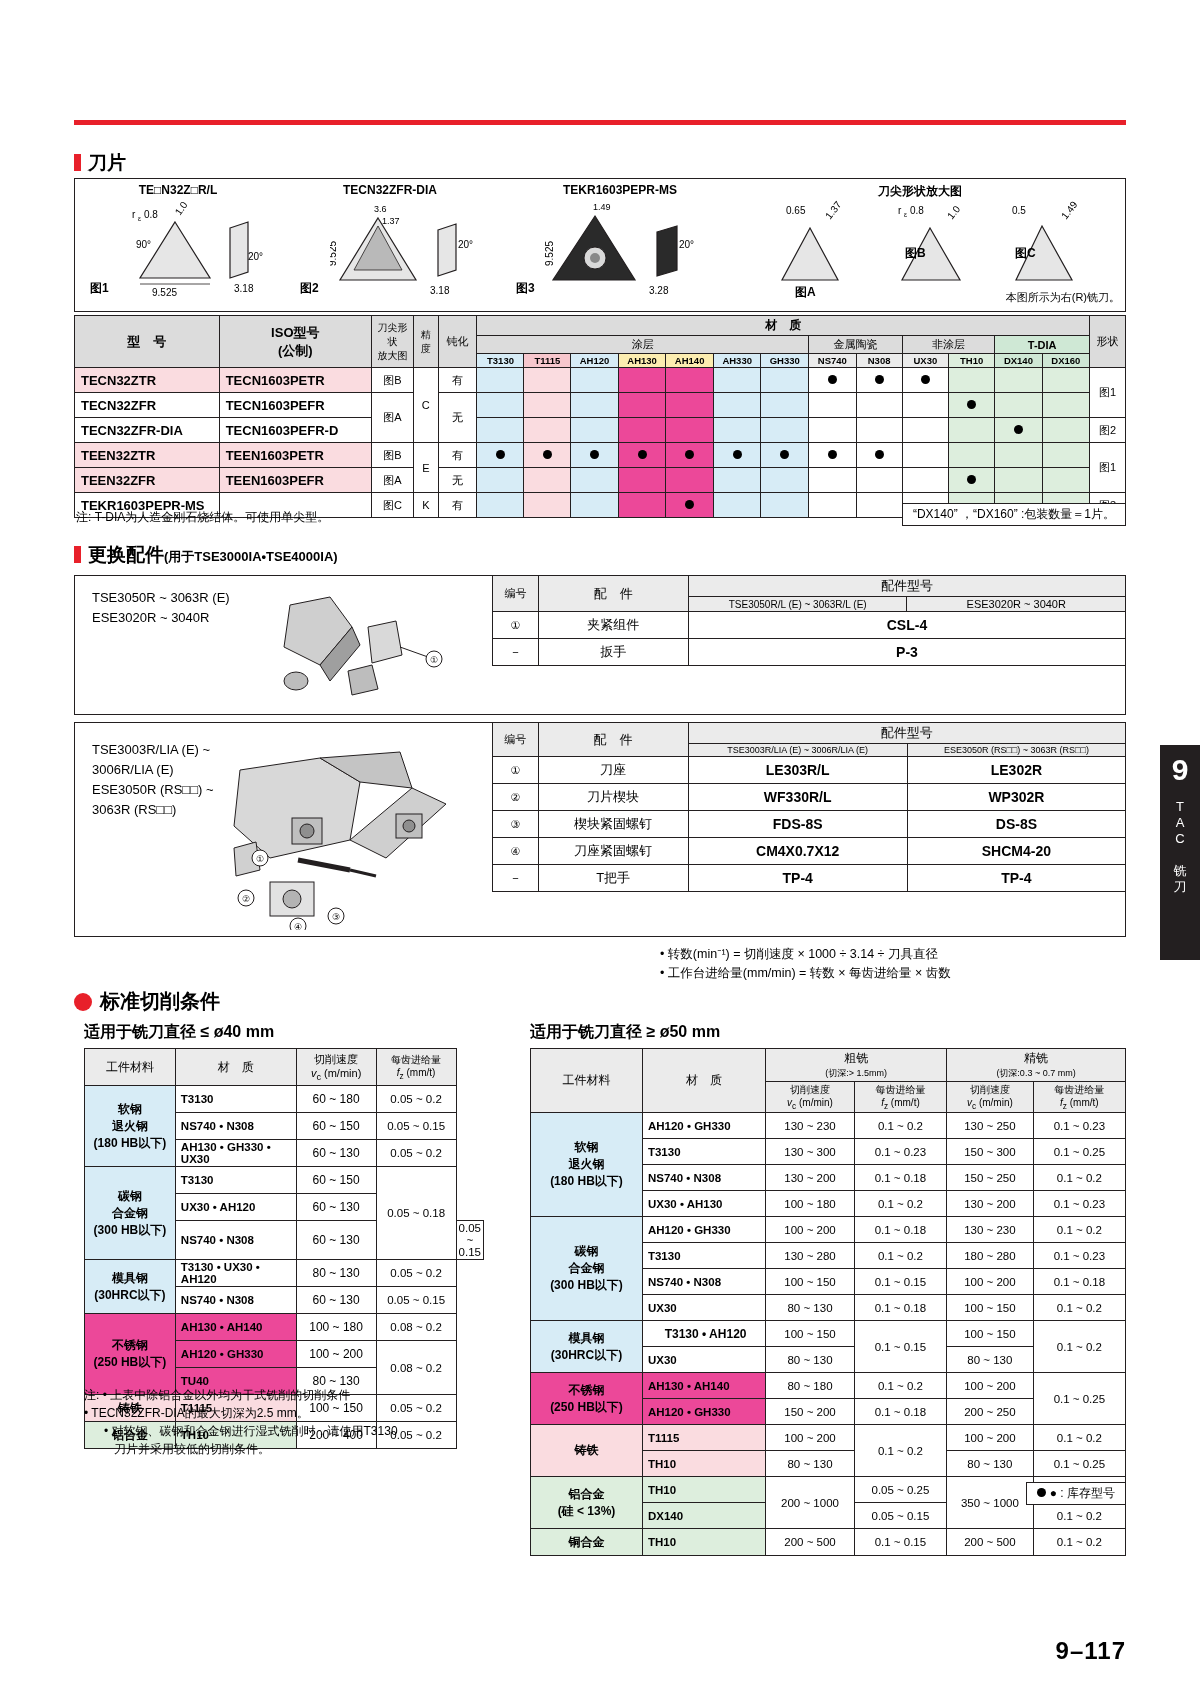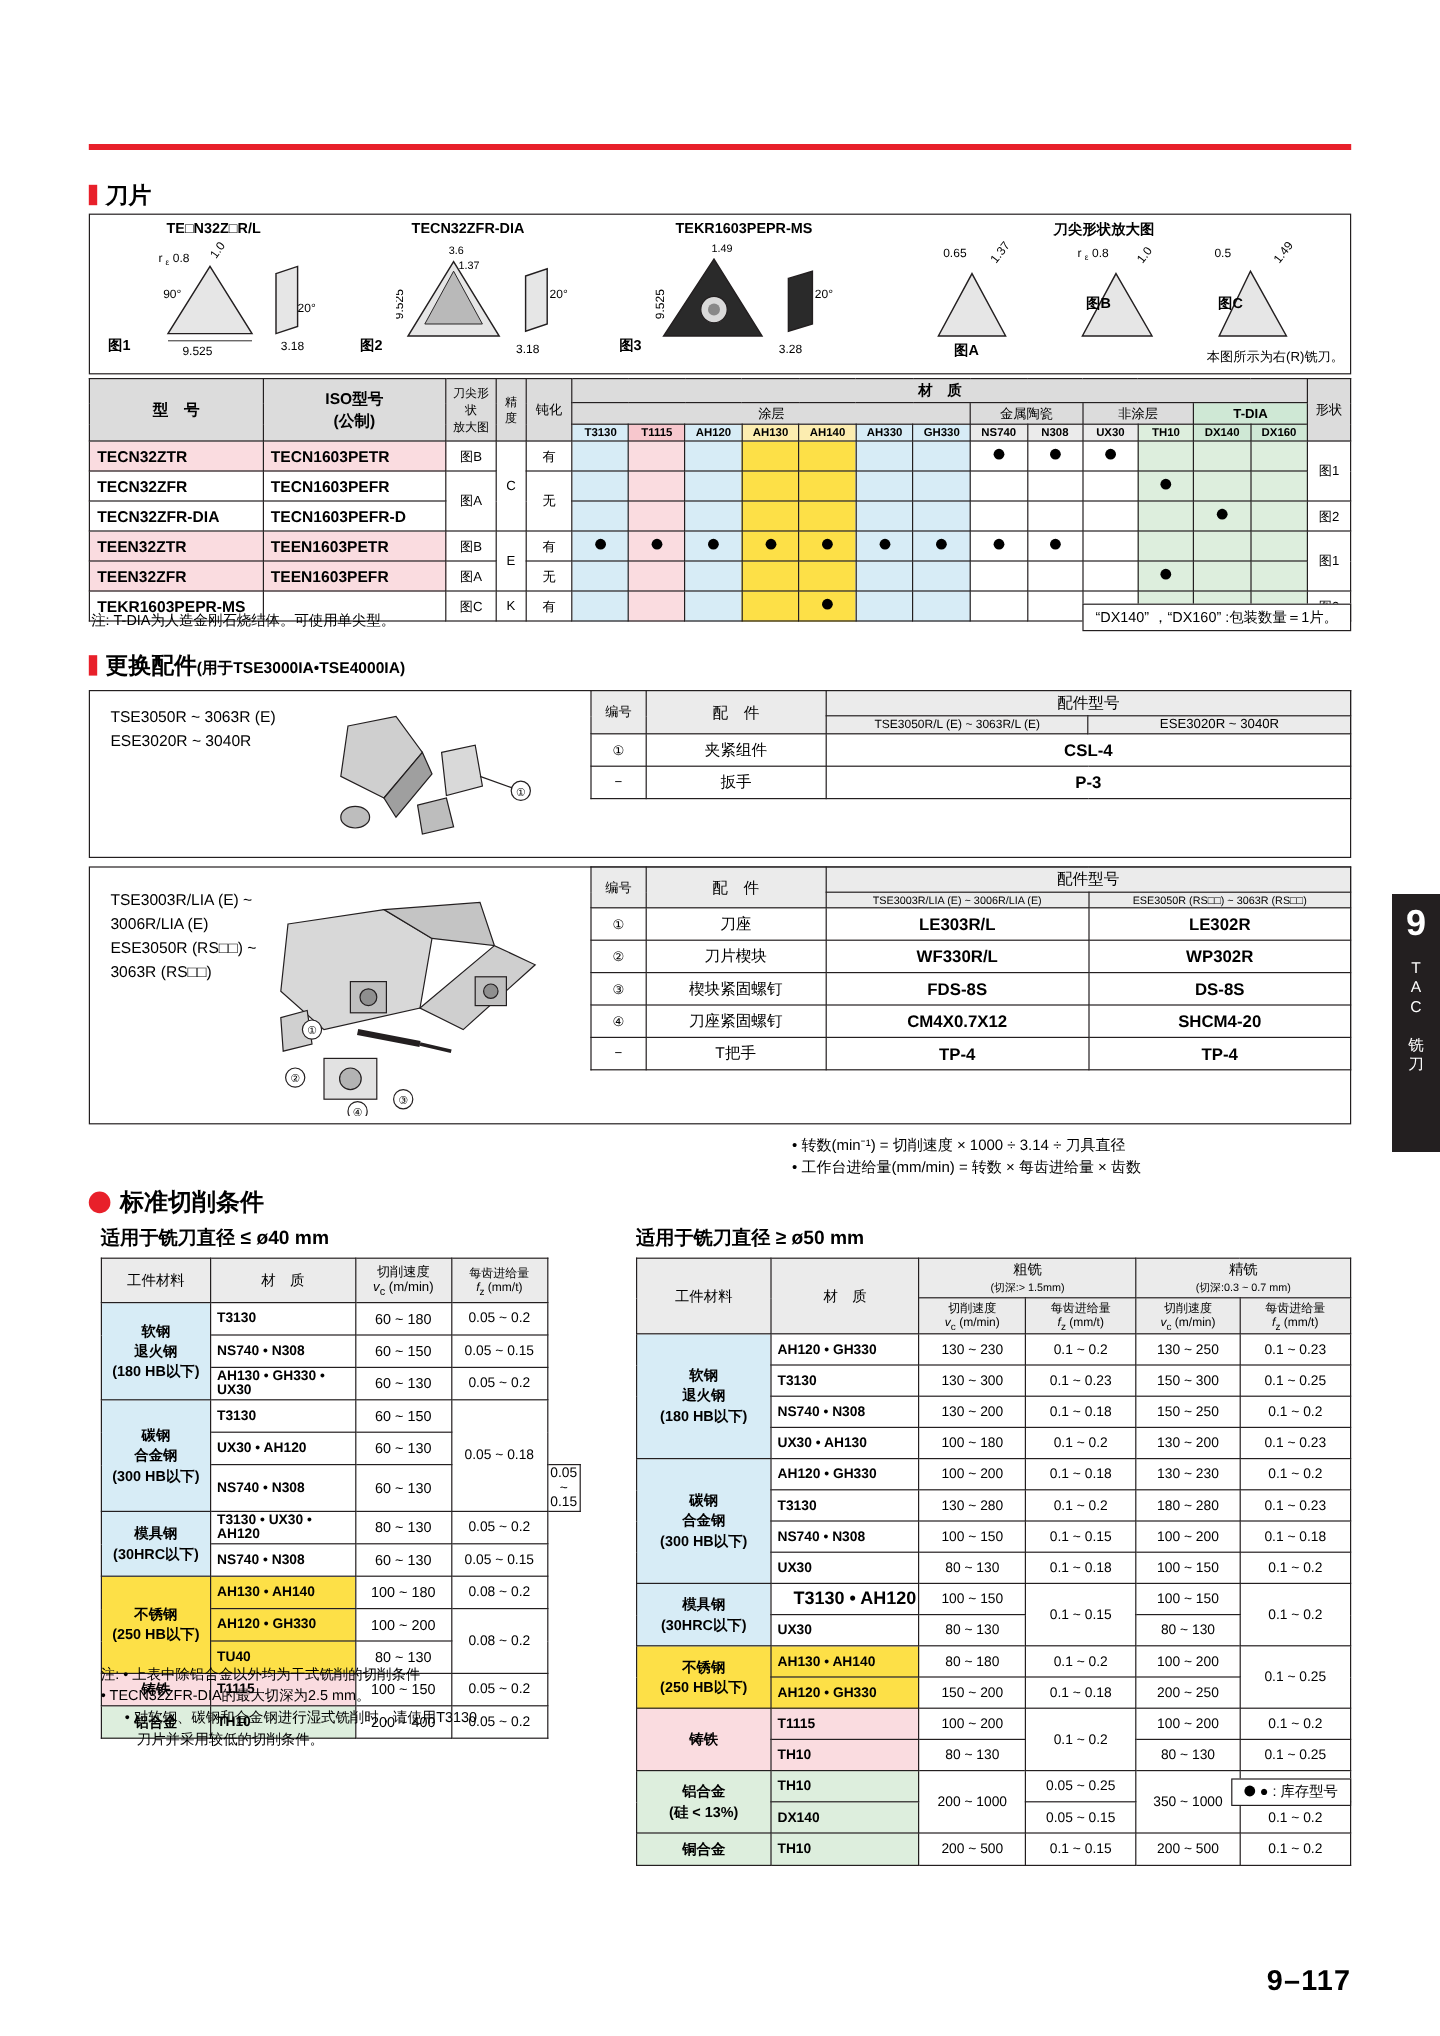--- a/index.html
+++ b/index.html
@@ -22,21 +22,21 @@
 
   
   .box{position:absolute;border:1px solid #231f20;box-sizing:border-box;}
 
   table{border-collapse:collapse;font-size:11px;}
   td,th{border:1px solid #231f20;text-align:center;vertical-align:middle;padding:1px 2px;font-weight:normal;}
 
   .b{font-weight:bold;}
   .pink{background:#fadce0;}
   .pink2{background:#f7c7cd;}
-  .yellow{background:#fde047;}
+  .yellow{background:#ec4899;}
   .yellow2{background:#fcedb0;}
   .green{background:#ddeedd;}
   .green2{background:#cfe8d5;}
   .blue{background:#d7ecf6;}
   .gray{background:#dcdcdc;}
   .lgray{background:#ebebeb;}
 
   .dot{display:inline-block;width:9px;height:9px;border-radius:50%;background:#000;}
 
   
@@ -649,21 +649,21 @@
             <td style="font-size: 11.5px;">80 ~ 130</td>
             <td style="font-size: 11.5px;">0.1 ~ 0.18</td>
             <td style="font-size: 11.5px;">100 ~ 150</td>
             <td style="font-size: 11.5px;">0.1 ~ 0.2</td>
           </tr>
           <tr>
             <td rowspan="2" class="blue b" style="font-size: 12px; height: 24px;">
               <div>模具钢</div>
               <div>(30HRC以下)</div>
             </td>
-            <td class="b" style="font-size: 15px; text-align: right; padding-left: 5px; height: 23px;">T3130 • AH120</td>
+            <td class="b" style="font-size: 12px; text-align: center; padding-left: 5px; height: 23px;">T3130 • AH120</td>
             <td style="font-size: 11.5px;">100 ~ 150</td>
             <td rowspan="2" style="font-size: 11.5px;">0.1 ~ 0.15</td>
             <td style="font-size: 11.5px;">100 ~ 150</td>
             <td rowspan="2" style="font-size: 11.5px;">0.1 ~ 0.2</td>
           </tr>
           <tr>
             <td class="b" style="font-size: 11.5px; text-align: left; padding-left: 5px; height: 23px;">UX30</td>
             <td style="font-size: 11.5px;">80 ~ 130</td>
             <td style="font-size: 11.5px;">80 ~ 130</td>
           </tr>

